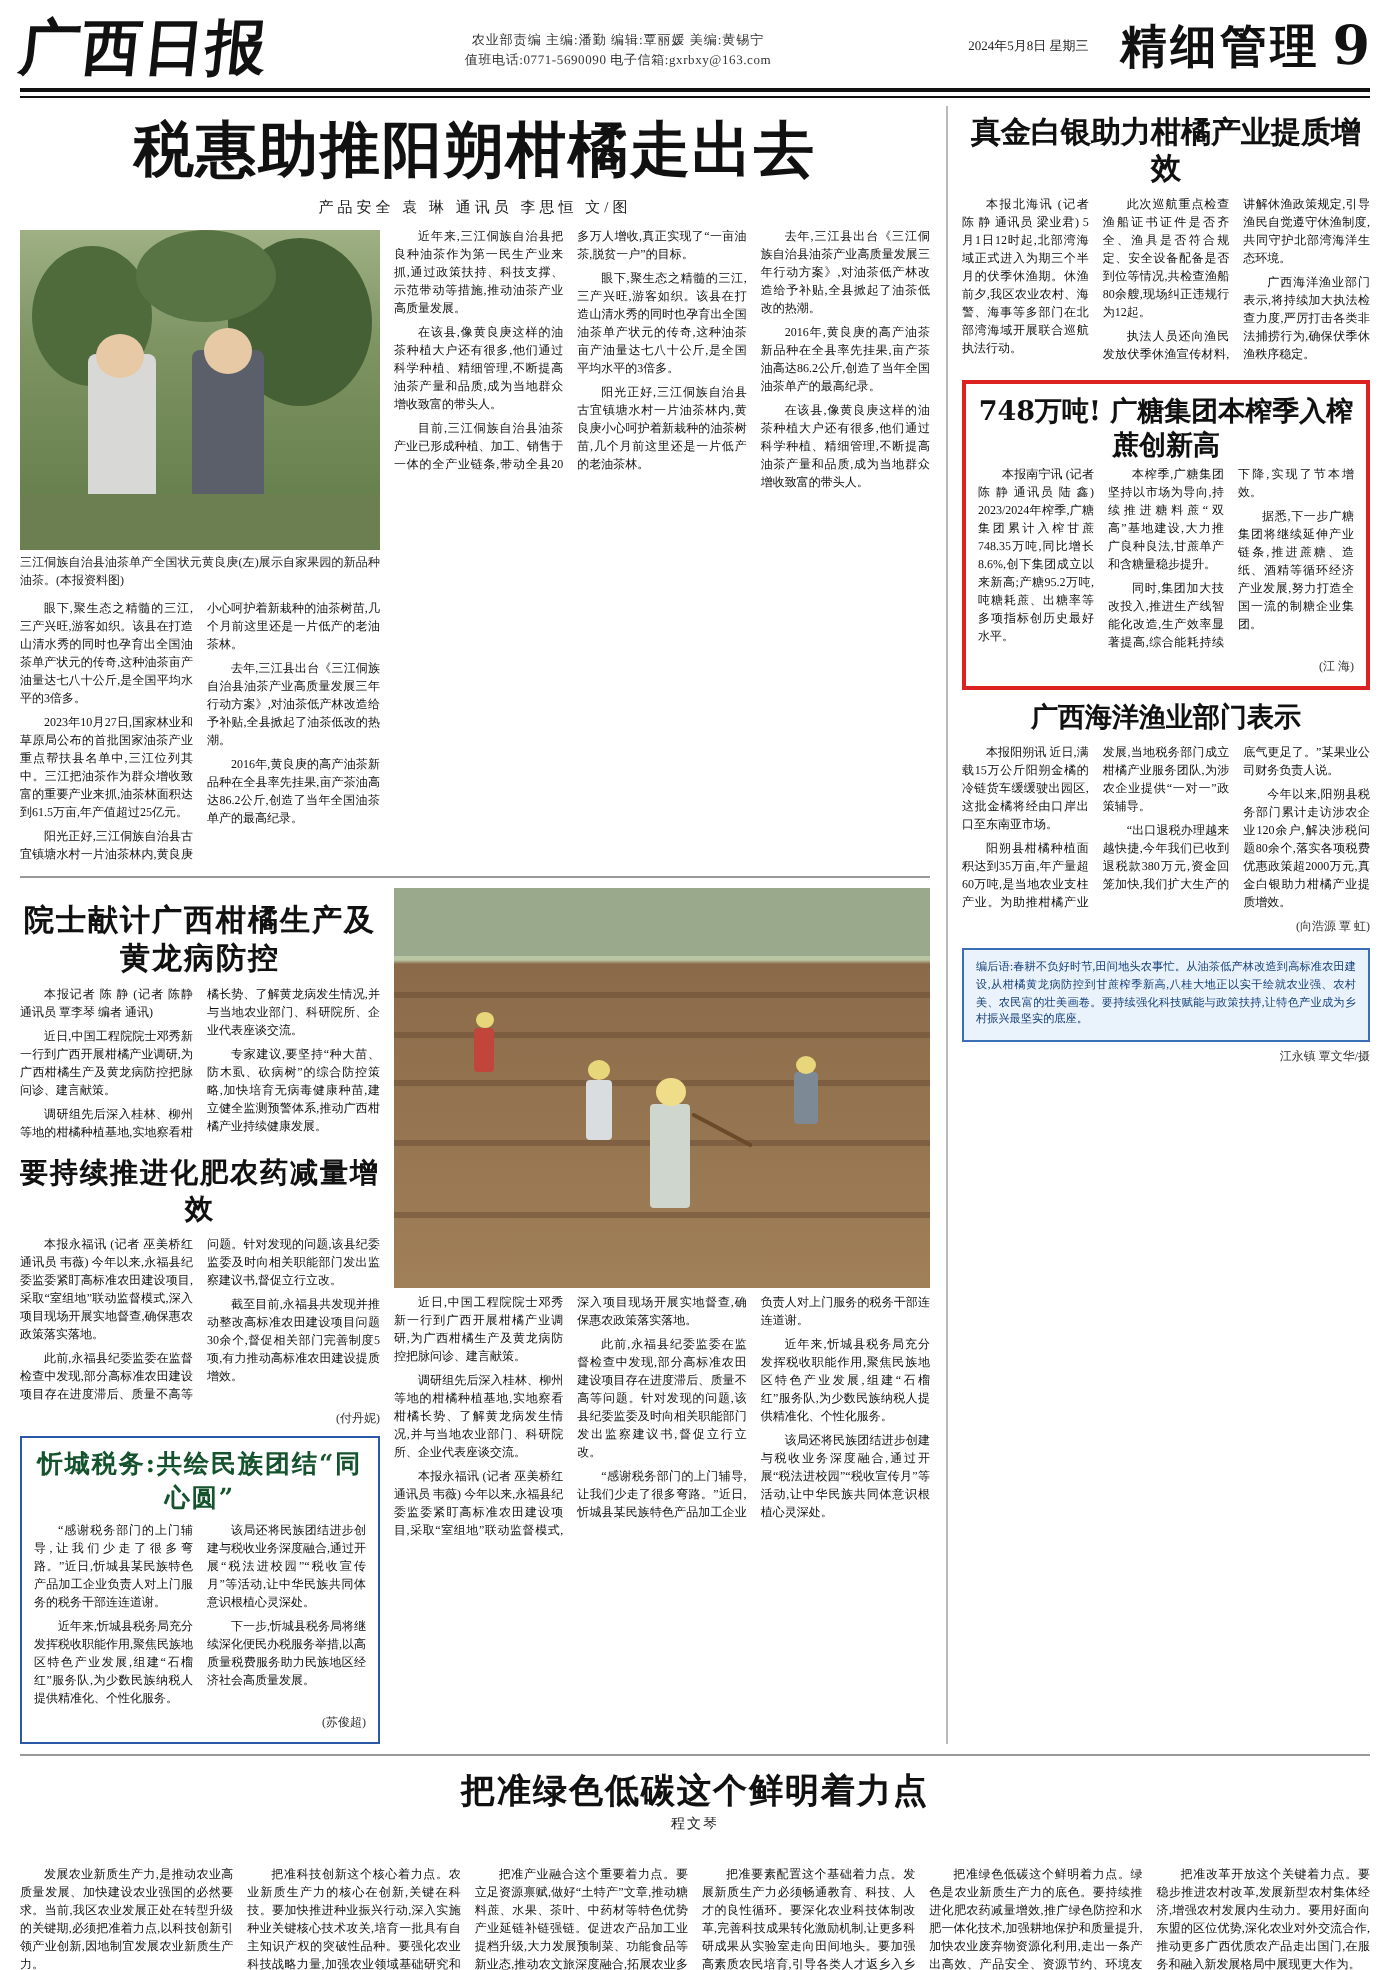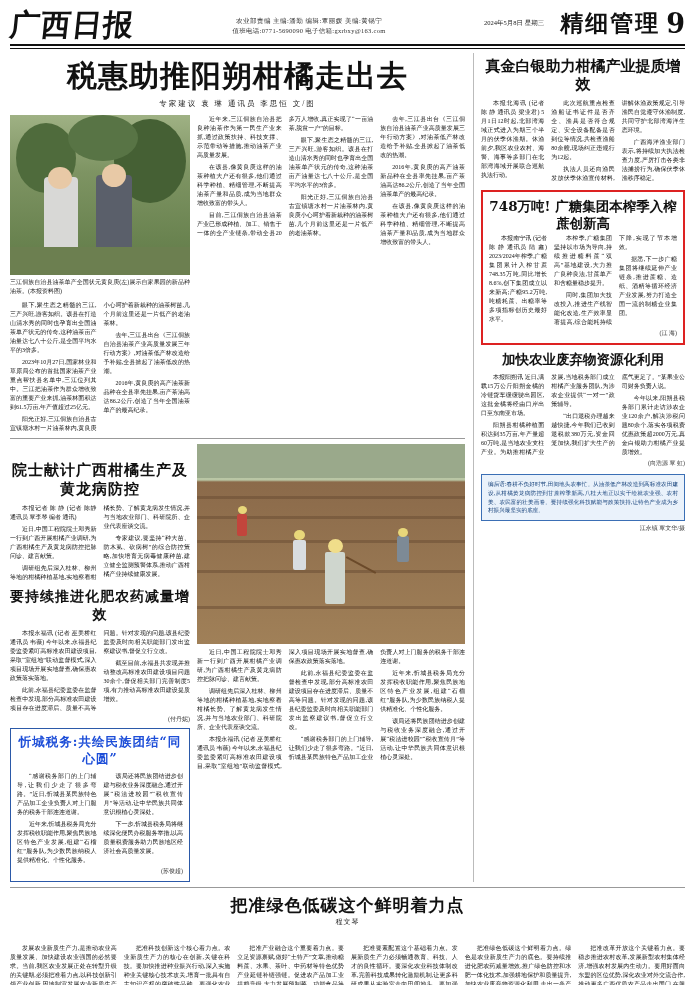--- a/index.html
+++ b/index.html
@@ -40,40 +40,40 @@
 
   .photo{background:#6f8a54;position:relative;overflow:hidden;}
   .photo.p1{height:160px;}
   .cap{font-size:6px;line-height:1.55;color:#222;margin:3px 0 4px 0;text-align:justify;}
 
   .textcols{column-gap:7px;font-size:6px;line-height:1.5;text-align:justify;color:#111;}
   .textcols p{margin:0 0 3px 0;text-indent:2em;}
 
   
   .hl-sub{font-family:"DejaVu Serif",serif;font-weight:bold;font-size:15px;text-align:center;
-          letter-spacing:1px;margin:17px 0 5px 0;}
+          letter-spacing:1px;margin:7px 0 5px 0;}
   .hl-sub2{font-family:"DejaVu Serif",serif;font-weight:bold;font-size:14px;text-align:center;
            letter-spacing:1px;margin:6px 0 5px 0;}
   .hl-r{font-family:"DejaVu Serif",serif;font-weight:bold;font-size:15px;text-align:center;
         letter-spacing:0px;line-height:1.25;margin:4px 0 5px 0;}
   .hl-r-sm{font-family:"DejaVu Serif",serif;font-weight:bold;font-size:13.5px;text-align:center;
         letter-spacing:0px;line-height:1.25;margin:5px 0 5px 0;}
   .hr-thin{border-top:1px solid #999;margin:5px 0;}
 
   
   .redbox{border:2px solid #d22; padding:6px 6px 5px 6px;margin:6px 0 6px 0;}
   .redbox .t{font-family:"DejaVu Serif",serif;font-weight:bold;font-size:13.5px;text-align:center;
              line-height:1.25;margin-bottom:2px;}
   .bluebox{border:1px solid #3b6fb5;background:#eaf2fb;padding:5px 6px;font-size:5.6px;
            line-height:1.6;color:#14407a;text-align:justify;margin-top:6px;}
   .sign{text-align:right;font-size:6px;color:#333;margin-top:3px;}
 
   .bordered{border:1px solid #2b59a8;padding:5px 6px;}
   .bordered .t{font-family:"DejaVu Serif",serif;font-weight:bold;font-size:12.5px;text-align:center;
-               color:#1d4ed8;letter-spacing:1px;margin-bottom:4px;}
+               color:#14532d;letter-spacing:1px;margin-bottom:4px;}
   .credit{text-align:right;font-size:6px;color:#333;margin-top:2px;}
 
   .sub-author{text-align:center;font-size:7px;letter-spacing:1px;margin:-2px 0 17px 0;color:#222;}
 
   
   .photo.p2{height:200px;}
   .fieldsky{position:absolute;inset:0;background:linear-gradient(#cfd8c0 0%,#b9c6a4 18%,#8b6a4a 19%,#a08058 100%);}
   .plantrow{position:absolute;left:0;right:0;height:3px;background:#6b4f34;opacity:.55;}
   .worker{position:absolute;border-radius:2px;}
 
@@ -102,21 +102,21 @@
     </div>
   </div>
   <div class="rule-thick"></div>
   <div class="rule-thin"></div>
 
   <div class="cols">
 
     <div class="left">
 
       <div class="hl-main">税惠助推阳朔柑橘走出去</div>
-      <div class="byline">专家建议 袁 琳 通讯员 李思恒 文/图</div>
+      <div class="byline">产品安全 袁 琳 通讯员 李思恒 文/图</div>
 
       <div style="display:flex;gap:7px;">
         <div style="width:180px;">
           <div class="photo p1">
             <div style="position:absolute;inset:0;background:linear-gradient(#9fb184 0%,#7e9463 35%,#5f7a46 100%);"></div>
             <div class="tree" style="left:6px;top:8px;width:60px;height:70px;background:#4f6b3c;"></div>
             <div class="tree" style="right:4px;top:4px;width:72px;height:84px;background:#456034;"></div>
             <div class="tree" style="left:58px;top:0px;width:70px;height:46px;background:#587445;"></div>
             <div class="person" style="left:34px;top:62px;width:34px;height:78px;background:#d8d8d6;border-radius:4px;"></div>
             <div class="person" style="left:38px;top:52px;width:24px;height:22px;background:#e8c9a6;border-radius:50%;"></div>
@@ -226,21 +226,21 @@
         <div class="t">748万吨! 广糖集团本榨季入榨蔗创新高</div>
         <div class="textcols" style="column-count:3;">
           <p>本报南宁讯 (记者 陈 静 通讯员 陆 鑫) 2023/2024年榨季,广糖集团累计入榨甘蔗748.35万吨,同比增长8.6%,创下集团成立以来新高;产糖95.2万吨,吨糖耗蔗、出糖率等多项指标创历史最好水平。</p>
           <p>本榨季,广糖集团坚持以市场为导向,持续推进糖料蔗“双高”基地建设,大力推广良种良法,甘蔗单产和含糖量稳步提升。</p>
           <p>同时,集团加大技改投入,推进生产线智能化改造,生产效率显著提高,综合能耗持续下降,实现了节本增效。</p>
           <p>据悉,下一步广糖集团将继续延伸产业链条,推进蔗糖、造纸、酒精等循环经济产业发展,努力打造全国一流的制糖企业集团。</p>
         </div>
         <div class="credit">(江 海)</div>
       </div>
 
-      <div class="hl-r-sm">加快农业废弃物资源化利用</div>
+      <div class="hl-r-sm">广西海洋渔业部门表示</div>
       <div class="textcols" style="column-count:3;">
         <p>本报阳朔讯 近日,满载15万公斤阳朔金橘的冷链货车缓缓驶出园区,这批金橘将经由口岸出口至东南亚市场。</p>
         <p>阳朔县柑橘种植面积达到35万亩,年产量超60万吨,是当地农业支柱产业。为助推柑橘产业发展,当地税务部门成立柑橘产业服务团队,为涉农企业提供“一对一”政策辅导。</p>
         <p>“出口退税办理越来越快捷,今年我们已收到退税款380万元,资金回笼加快,我们扩大生产的底气更足了。”某果业公司财务负责人说。</p>
         <p>今年以来,阳朔县税务部门累计走访涉农企业120余户,解决涉税问题80余个,落实各项税费优惠政策超2000万元,真金白银助力柑橘产业提质增效。</p>
       </div>
       <div class="credit">(向浩源 覃 虹)</div>
 
       <div class="bluebox">
         <span>编后语:春耕不负好时节,田间地头农事忙。从油茶低产林改造到高标准农田建设,从柑橘黄龙病防控到甘蔗榨季新高,八桂大地正以实干绘就农业强、农村美、农民富的壮美画卷。要持续强化科技赋能与政策扶持,让特色产业成为乡村振兴最坚实的底座。</span>

